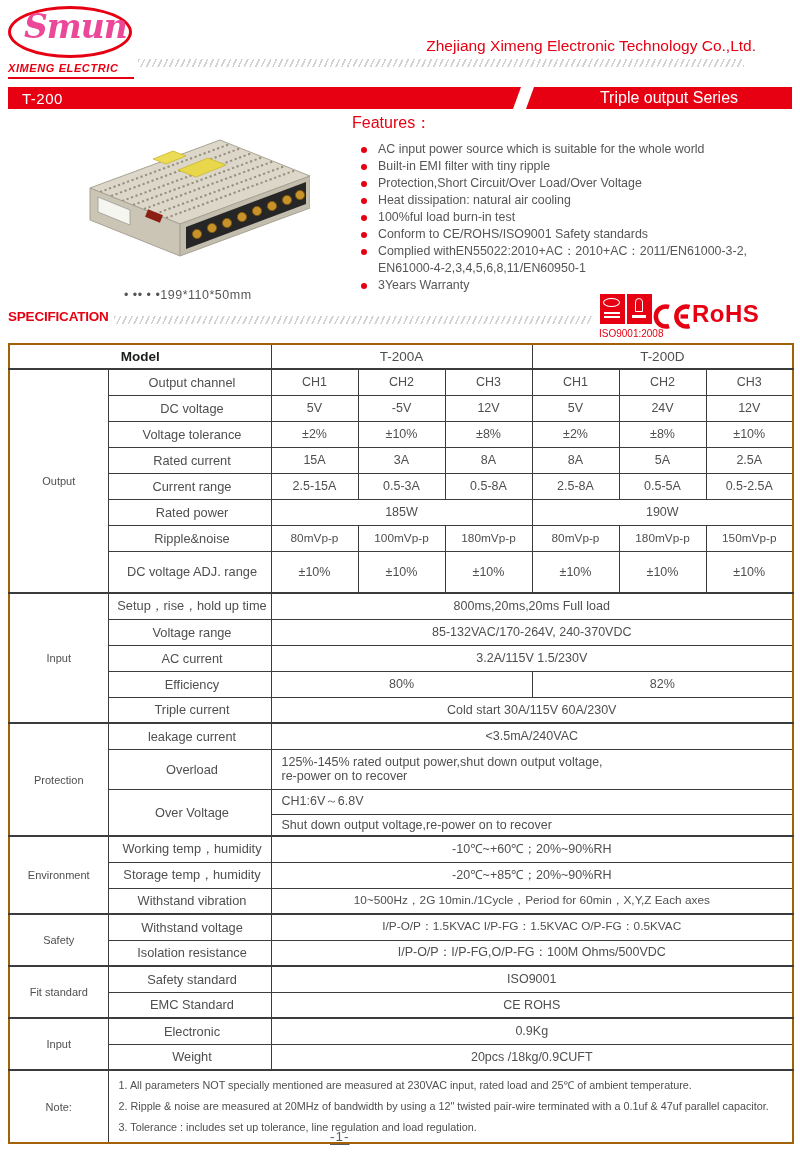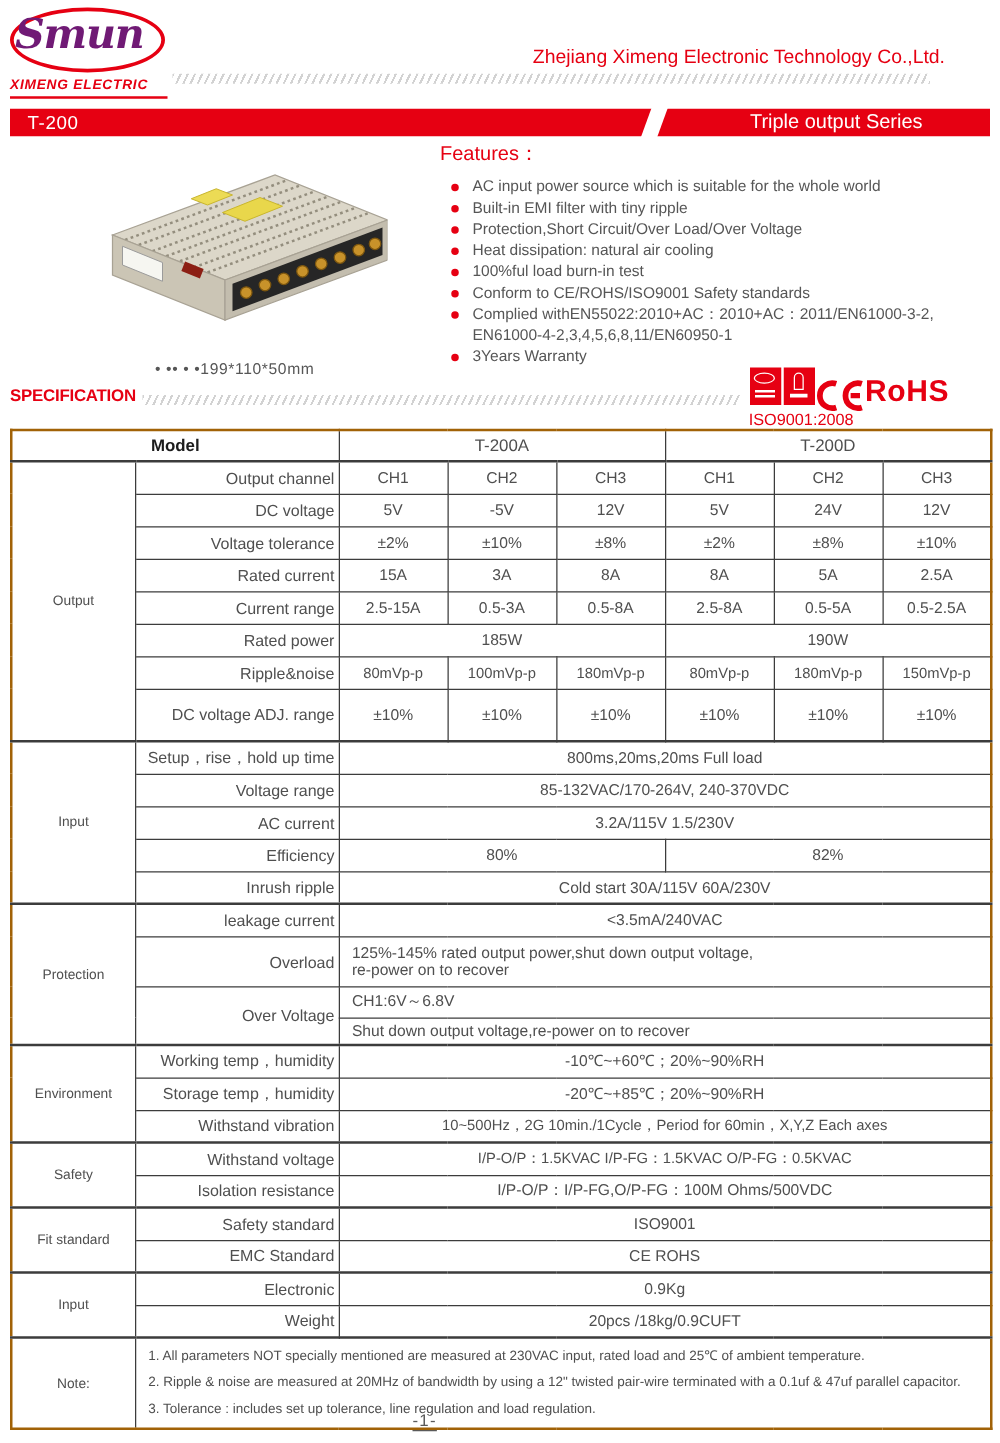--- a/index.html
+++ b/index.html
@@ -3,23 +3,23 @@
 <meta charset="utf-8">
 <style>
   * { margin:0; padding:0; box-sizing:border-box; }
   body { background:#fff; }
   .page { position:relative; width:800px; height:1154px; background:#fff;
           font-family:"Liberation Sans", sans-serif; overflow:hidden; }
 
   
   .logo-ellipse { position:absolute; left:8px; top:6px; width:124px; height:52px;
                   border:3px solid #e60012; border-radius:50%; }
-  .logo-script { position:absolute; left:12px; top:7px; width:100px; text-align:center;
+  .logo-script { position:absolute; left:24px; top:7px; width:100px; text-align:center;
                  font-family:"DejaVu Serif", serif; font-style:italic; font-weight:bold;
-                 font-size:33px; color:#701a75; letter-spacing:-1px; }
+                 font-size:33px; color:#ec4899; letter-spacing:-1px; }
   .logo-sub { position:absolute; left:8px; top:62px; width:126px; color:#e60012;
               font-style:italic; font-weight:bold; font-size:11px; letter-spacing:0.6px;
               border-bottom:2px solid #e60012; padding-bottom:3px; }
   .company { position:absolute; top:37px; right:44px; color:#e60012; font-size:15.5px; }
   .chev { position:absolute; height:8px;
           background:repeating-linear-gradient(115deg,#d2d2d2 0 1.6px,transparent 1.6px 5.2px); }
   .chev-header { left:138px; top:59px; width:606px; }
   .chev-spec { left:114px; top:316px; width:478px; }
 
   
@@ -48,32 +48,32 @@
                 font-size:13.5px; letter-spacing:-0.2px; }
   .badges { position:absolute; left:600px; top:294px; display:flex; gap:2px; }
   .badge { position:relative; width:25px; height:30px; background:#e60012; }
   .badge .oval { position:absolute; left:3px; top:4px; width:17px; height:9px;
                  border:1.5px solid #fff; border-radius:50%; }
   .badge .bar1 { position:absolute; left:4px; top:18px; width:16px; height:2px; background:#fff; }
   .badge .bar2 { position:absolute; left:4px; top:22px; width:16px; height:2px; background:#fff; }
   .badge .fig  { position:absolute; left:8px; top:4px; width:8px; height:14px;
                  border:1.5px solid #fff; border-radius:4px 4px 0 0; }
   .badge .figbar { position:absolute; left:5px; top:21px; width:14px; height:3px; background:#fff; }
-  .iso-caption { position:absolute; left:599px; top:328px; color:#e60012; font-size:13px; }
+  .iso-caption { position:absolute; left:599px; top:328px; color:#e60012; font-size:10px; }
   .ce-mark { position:absolute; left:652px; top:303px; }
   .rohs { position:absolute; left:692px; top:300px; color:#e60012; font-weight:bold;
           font-size:24px; letter-spacing:0.5px; }
 
   
   table.spec { position:absolute; left:8px; top:343px; width:784px; border-collapse:collapse;
                table-layout:fixed; border:2px solid #a16207; }
   table.spec td { border:1px solid #3c3c3c; color:#4f4f4f; font-size:12.5px;
                   text-align:center; vertical-align:middle; padding:1px 3px; overflow:hidden; }
   table.spec td.grp { font-size:11px; padding:0 2px; }
-  table.spec td.lbl { text-align:right; padding-left:8px; font-size:12.8px; }
+  table.spec td.lbl { text-align:center; padding-left:8px; font-size:12.8px; }
   table.spec td.vl  { text-align:left; padding-left:10px; }
   table.spec tr.sec td { border-top:2px solid #3c3c3c; }
   table.spec td.model-lbl { font-weight:bold; color:#1c1c1c; font-size:13.5px; }
   table.spec td.model-val { font-size:13.5px; }
   table.spec td.small { font-size:11.8px; }
   table.spec td.note-cell { text-align:left; font-size:10.8px; line-height:21px;
                             padding:4px 10px; color:#4f4f4f; }
 
   
   .footer-page { position:absolute; left:330px; top:1129px; color:#5a5a5a; font-size:13.5px;
@@ -274,21 +274,21 @@
     <tr style="height:26px">
       <td class="lbl">AC current</td>
       <td colspan="6">3.2A/115V 1.5/230V</td>
     </tr>
     <tr style="height:26px">
       <td class="lbl">Efficiency</td>
       <td colspan="3">80%</td>
       <td colspan="3">82%</td>
     </tr>
     <tr style="height:26px">
-      <td class="lbl">Inrush ripple</td>
+      <td class="lbl">Triple current</td>
       <td colspan="6">Cold start 30A/115V 60A/230V</td>
     </tr>
 
     <tr class="sec" style="height:26px">
       <td rowspan="4" class="grp">Protection</td>
       <td class="lbl">leakage current</td>
       <td colspan="6">&lt;3.5mA/240VAC</td>
     </tr>
     <tr style="height:40px">
       <td class="lbl">Overload</td>

